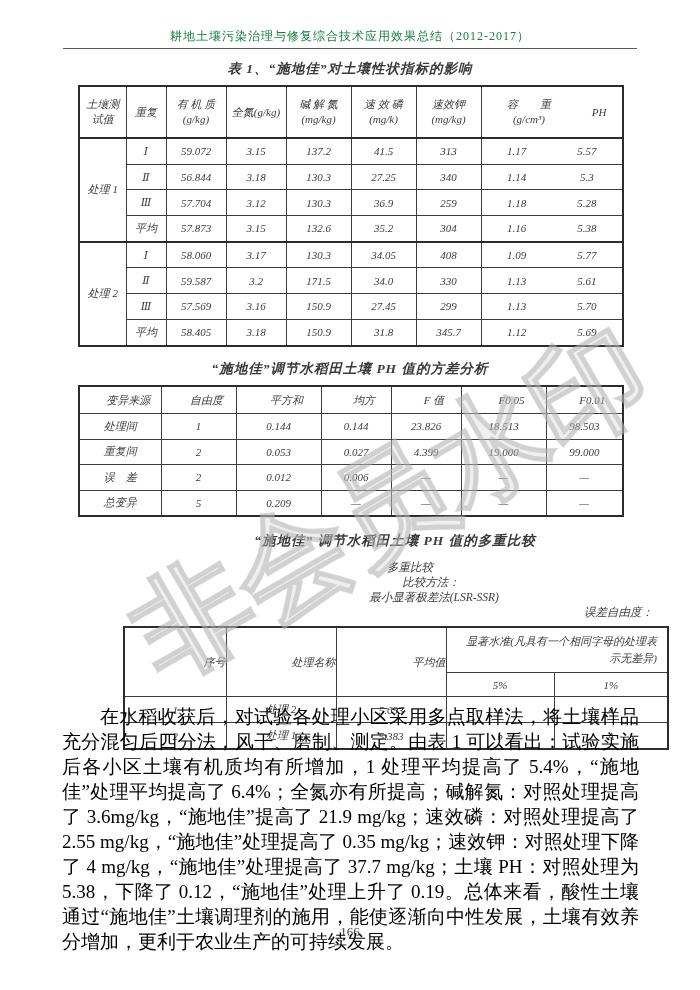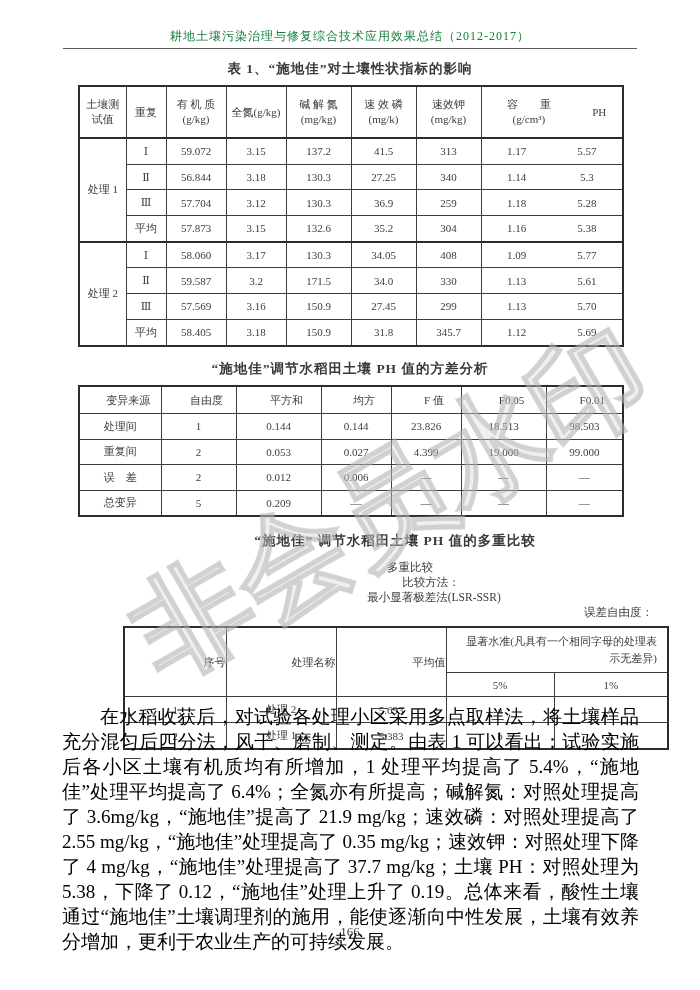--- a/index.html
+++ b/index.html
@@ -10,21 +10,21 @@
               font-size:12px;color:#15803d;letter-spacing:1px;}
   .header-rule{position:absolute;top:48px;left:63px;width:574px;height:1px;background:#5a5a5a;}
 
   .tbl-title{width:544px;text-align:center;font-size:13.5px;font-weight:bold;color:#3a3a3a;
              letter-spacing:1px;margin:0 0 7px 0;}
 
   table{border-collapse:collapse;table-layout:fixed;width:544px;border:2px solid #2c2c2c;}
   th,td{border:1px solid #3d3d3d;text-align:center;vertical-align:middle;
         font-weight:normal;font-size:11px;color:#3c3c3c;padding:0;overflow:hidden;}
 
-  .block{position:absolute;left:78px;}
+  .block{position:absolute;left:78px;font-style:italic;}
   #t1-block{top:60px;}
   #t2-block{top:360px;}
   #t3-block{top:532px;margin-left:45px;}
 
   
   #t1 thead th{height:50px;border-bottom:2px solid #2c2c2c;}
   #t1 tbody td{height:24.7px;}
   #t1 .grp-start td{border-top:2px solid #2c2c2c;}
   .hdr2 div{line-height:15px;}
   .c7{display:flex;align-items:center;height:100%;}

